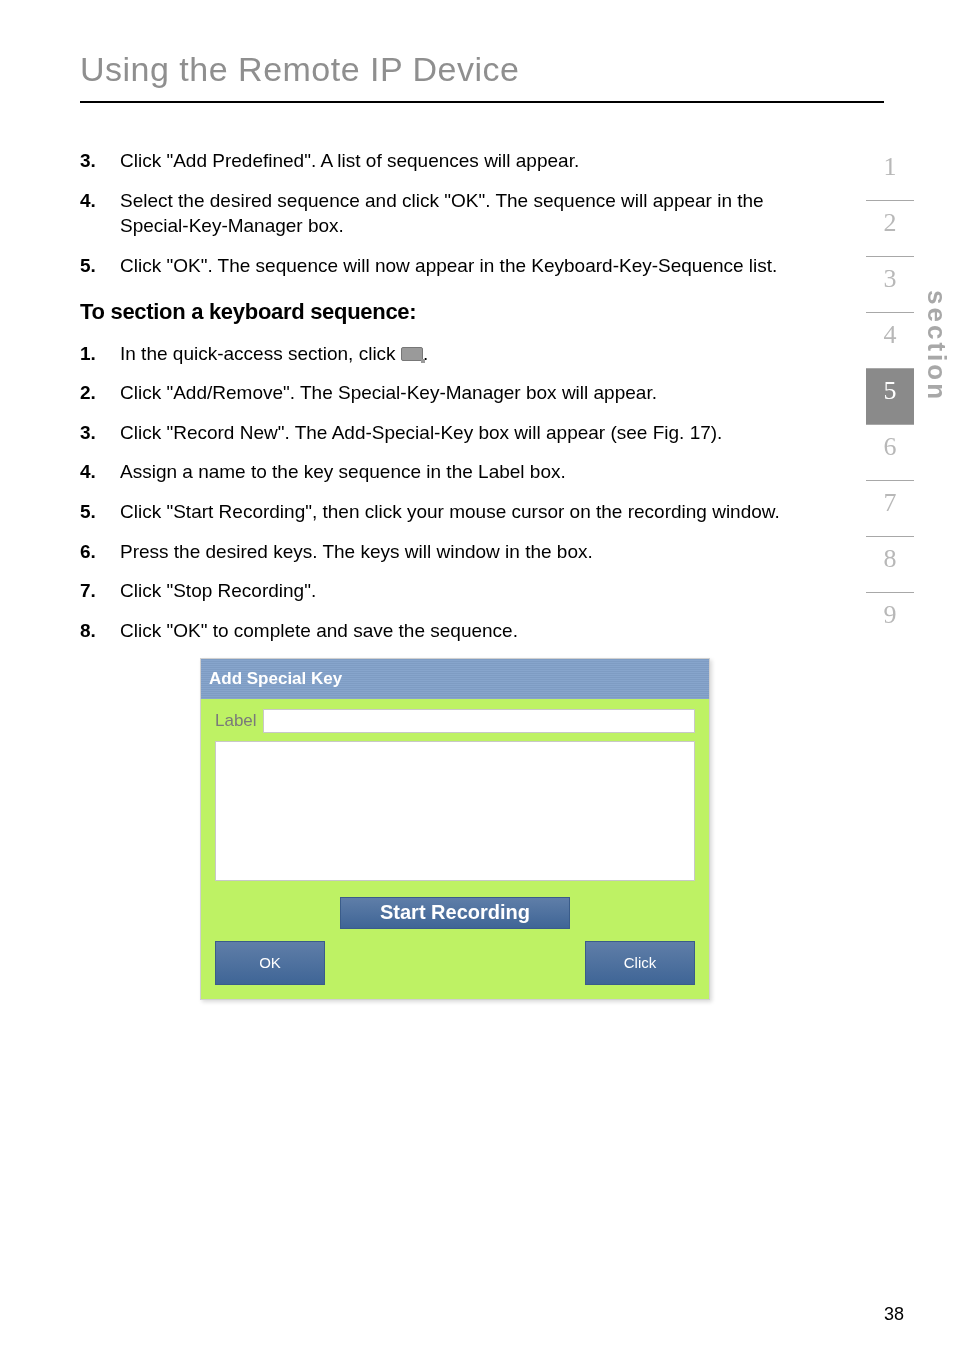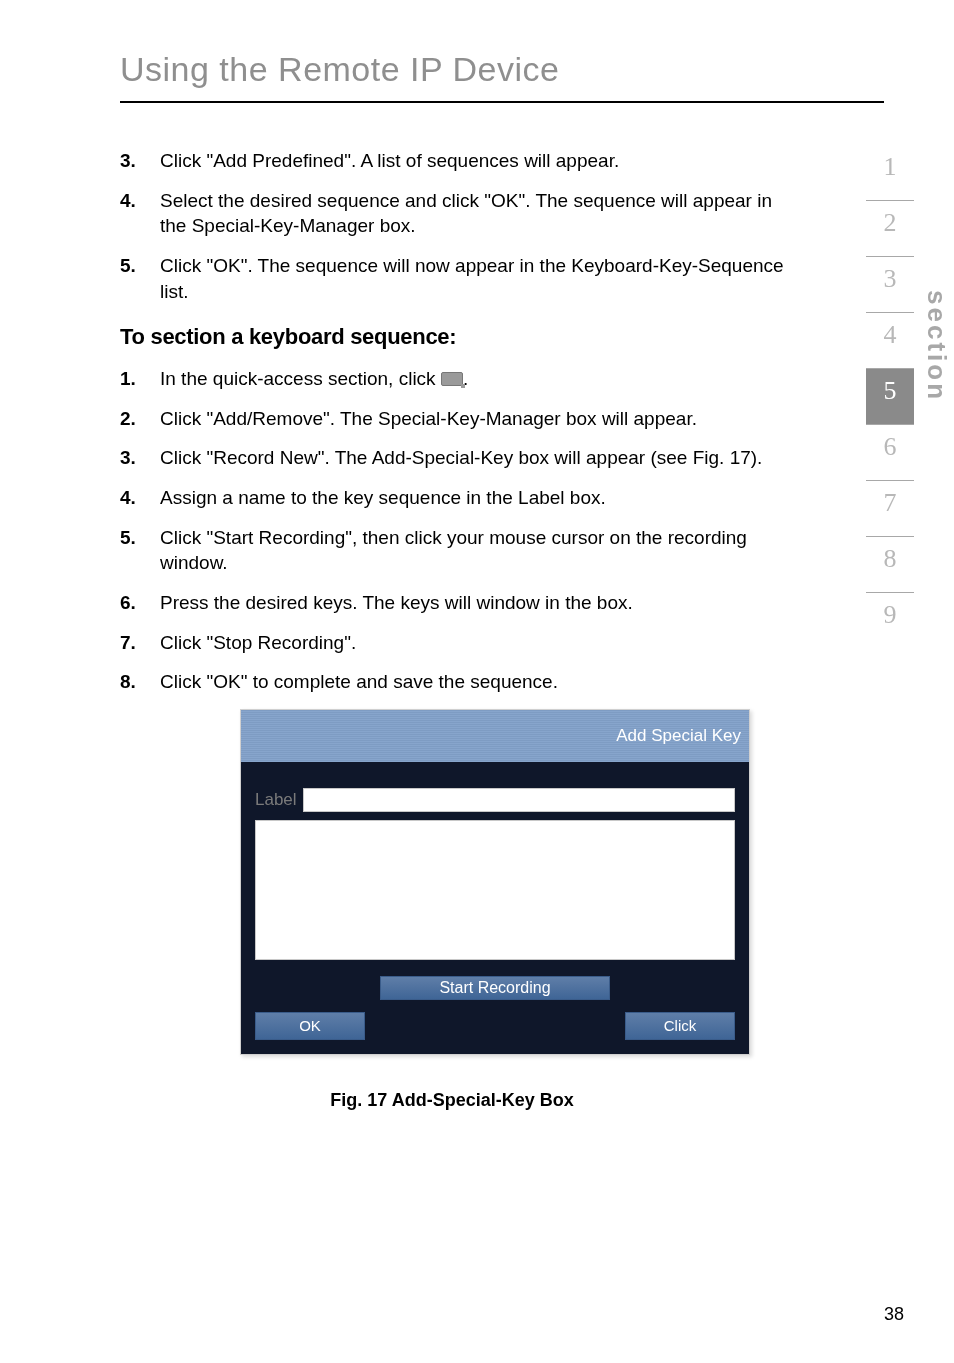--- a/index.html
+++ b/index.html
@@ -1,40 +1,40 @@
 <!DOCTYPE html>
 <html><head>
 <meta charset="utf-8">
 <style>
   * { box-sizing: border-box; margin: 0; padding: 0; }
   html, body { width: 954px; height: 1363px; background: #fff; font-family: Arial, Helvetica, sans-serif; color: #000; position: relative; }
-  .page { padding: 50px 70px 0 80px; position: relative; height: 100%; margin-left: 40px; }
+  .page { padding: 50px 70px 0 80px; position: relative; height: 100%; }
   .title { font-size: 34px; color: #8f8f8f; font-weight: 400; letter-spacing: 0.5px; margin-bottom: 12px; }
   .title-rule { border: none; border-top: 2px solid #000; margin-bottom: 45px; }
   .ol { list-style: none; }
   .ol li { display: flex; margin-bottom: 14px; font-size: 19px; line-height: 1.35; }
   .ol li .num { font-weight: bold; width: 40px; flex: 0 0 40px; }
   .ol li .txt { flex: 1; padding-right: 100px; }
   .subhead { font-size: 22px; font-weight: bold; margin: 20px 0 16px 0; letter-spacing: -0.3px; }
   .key-icon { display:inline-block; width:22px; height:14px; background:#9a9a9a; border:1px solid #777; border-radius:2px; vertical-align: -1px; position: relative; }
   .key-icon::after { content:""; position:absolute; right:-3px; bottom:-3px; width:4px; height:4px; background:#9a9a9a; }
 
   
   .dialog-wrap { margin: 10px 0 0 120px; width: 510px; border:1px solid #d0d0d0; box-shadow: 2px 2px 4px rgba(0,0,0,0.15); font-family: Tahoma, Arial, sans-serif; }
-  .dlg-title { background: repeating-linear-gradient(0deg,#87a5cc,#87a5cc 1px,#7e9cc3 1px,#7e9cc3 2px); color:#fff; font-weight:normal; font-size:17px; padding:16px 8px;text-align:right; }
-  .dlg-body { background:#0f172a; padding:26px 14px 14px 14px; }
+  .dlg-title { background: repeating-linear-gradient(0deg,#87a5cc,#87a5cc 1px,#7e9cc3 1px,#7e9cc3 2px); color:#fff; font-weight:bold; font-size:17px; padding:10px 8px; }
+  .dlg-body { background:#bef264; padding:10px 14px 14px 14px; }
   .dlg-row1 { display:flex; align-items:center; margin-bottom:8px; }
   .dlg-label { color:#7a7a7a; font-size:17px; margin-right:6px; }
   .dlg-input { flex:1; height:24px; border:1px solid #c8c8c8; background:#fff; padding: 2px 4px; font-size:15px; }
   .dlg-instr { text-align:center; color:#7a7a7a; font-size:16px; line-height:1.3; margin:4px 0 10px 0; }
   .dlg-textarea { width:100%; height:140px; border:1px solid #c8c8c8; background:#fff; resize:none; font-size:15px; padding:4px; display:block; }
   .dlg-startrow { display:flex; justify-content:center; margin:16px 0 8px 0; }
-  .dlg-startbtn { width:230px; height:24px; background: linear-gradient(#5f7ea8,#3f6596); color:#fff; border:1px solid #3a5c8a; font-size:16px; cursor:pointer; }
+  .dlg-startbtn { width:230px; height:32px; background: linear-gradient(#5f7ea8,#3f6596); color:#fff; border:1px solid #3a5c8a; font-size:20px; cursor:pointer;font-weight:bold; }
   .dlg-bottom { display:flex; justify-content:space-between; margin-top:12px; }
-  .dlg-smallbtn { width:110px; height:28px; background: linear-gradient(#5f7ea8,#3f6596); color:#fff; border:1px solid #3a5c8a; font-size:15px; cursor:pointer; }
+  .dlg-smallbtn { width:110px; height:44px; background: linear-gradient(#5f7ea8,#3f6596); color:#fff; border:1px solid #3a5c8a; font-size:15px; cursor:pointer; }
 
   .fig-caption { text-align:center; font-weight:bold; font-size:18px; margin-top:35px; padding-right: 100px; }
 
   
   .section-nav { position:absolute; top:145px; right:40px; width:48px; text-align:center; }
   .section-nav .snum { font-size:26px; color:#b8b8b8; height:56px; line-height:44px; border-bottom:1px solid #a8a8a8; font-family: "Times New Roman", serif; }
   .section-nav .snum:last-child { border-bottom:none; }
   .section-nav .active { background:#8a8a8a; color:#fff; }
   .section-label { position:absolute; top:290px; right:2px; font-size:26px; color:#a8a8a8; letter-spacing:3px; writing-mode: vertical-rl; font-weight:bold; }
 
@@ -112,21 +112,20 @@
       <div class="dlg-startrow">
         <button class="dlg-startbtn">Start Recording</button>
       </div>
       <div class="dlg-bottom">
         <button class="dlg-smallbtn">OK</button>
         <button class="dlg-smallbtn">Click</button>
       </div>
     </div>
   </div>
 
-  <div class="fig-caption">Fig. 17 Add-Special-Key Box</div>
 
   <div class="section-nav">
     <div class="snum">1</div>
     <div class="snum">2</div>
     <div class="snum">3</div>
     <div class="snum">4</div>
     <div class="snum active">5</div>
     <div class="snum">6</div>
     <div class="snum">7</div>
     <div class="snum">8</div>

